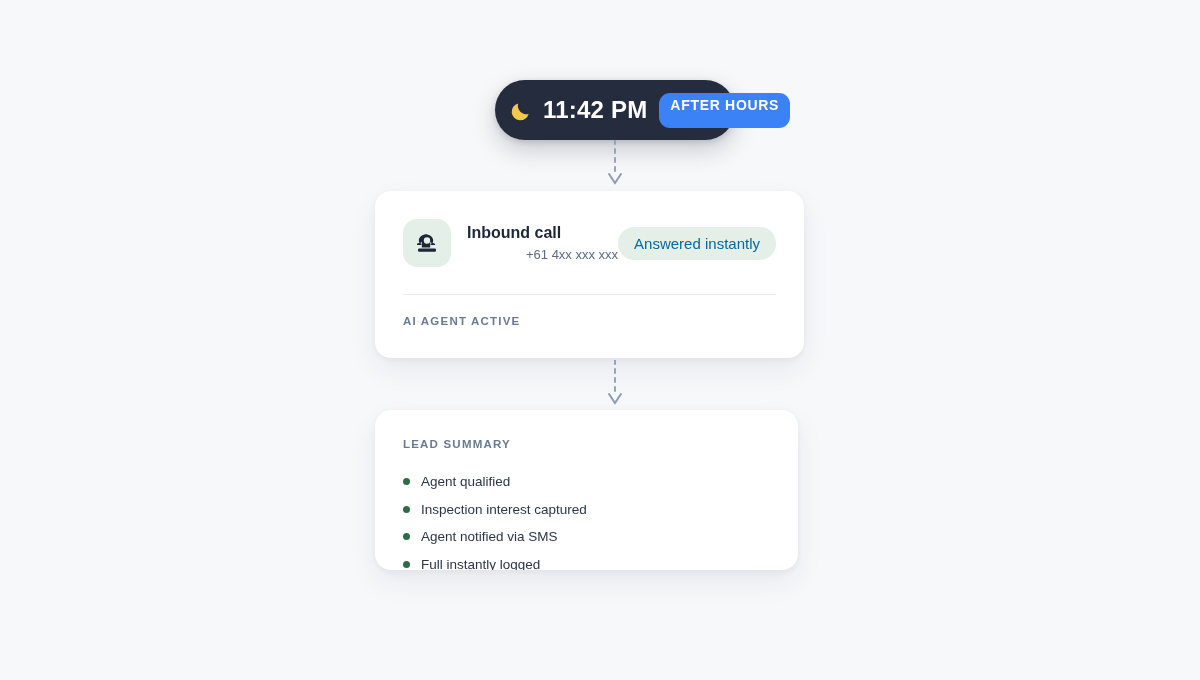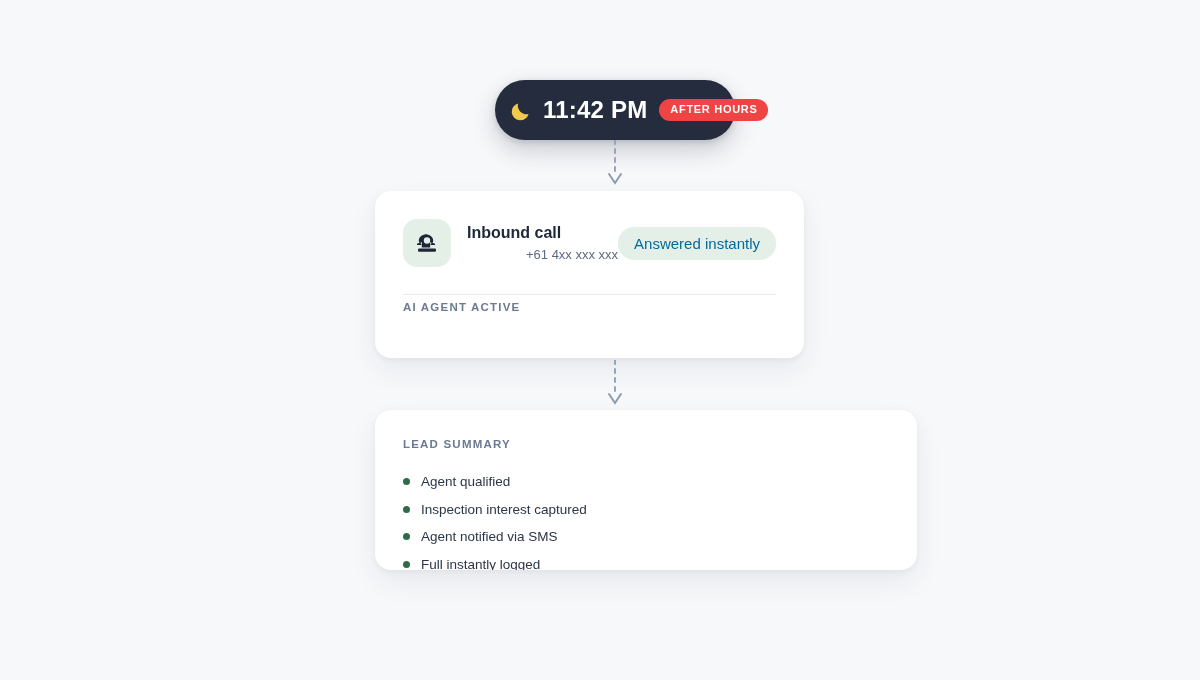--- a/index.html
+++ b/index.html
@@ -50,27 +50,27 @@
   .time-text {
     color: #ffffff;
     font-size: 24px;
     font-weight: bold;
     letter-spacing: 0.2px;
     line-height: 1;
     white-space: nowrap;
   }
   .after-hours-badge {
     margin-left: 12px;
-    background: #ef4444;
+    background: #3b82f6;
     color: #ffffff;
-    font-size: 11px;
+    font-size: 14px;
     font-weight: bold;
     letter-spacing: 0.7px;
     border-radius: 11px;
-    padding: 5px 11px 6px 11px;
+    padding: 5px 11px 16px 11px;
     line-height: 1;
     white-space: nowrap;
   }
 
   
   .connector {
     position: absolute;
     left: 584px;
     width: 32px;
     height: 48px;
@@ -91,21 +91,21 @@
   .card-call {
     left: 360px;
     top: 191px;
     width: 429px;
     height: 167px;
     padding: 28px 28px 0 28px;
   }
   .card-summary {
     left: 360px;
     top: 410px;
-    width: 542px;
+    width: 423px;
     height: 160px;
     padding: 28px 28px 0 28px;
   }
 
   .call-head {
     display: flex;
     align-items: center;
   }
   .call-icon-tile {
     width: 48px;
@@ -157,21 +157,21 @@
     height: 1px;
     background: #e8ecf1;
     margin: 27px 0 0 0;
   }
 
   .section-label {
     color: #6b7a91;
     font-size: 11.5px;
     font-weight: bold;
     letter-spacing: 1.2px;
-    margin-top: 6px;
+    margin-top: 20px;
   }
   .card-summary .section-label {
     margin-top: 0;
   }
 
   .summary-list {
     list-style: none;
     margin: 18px 0 0 0;
     padding: 0;
   }

